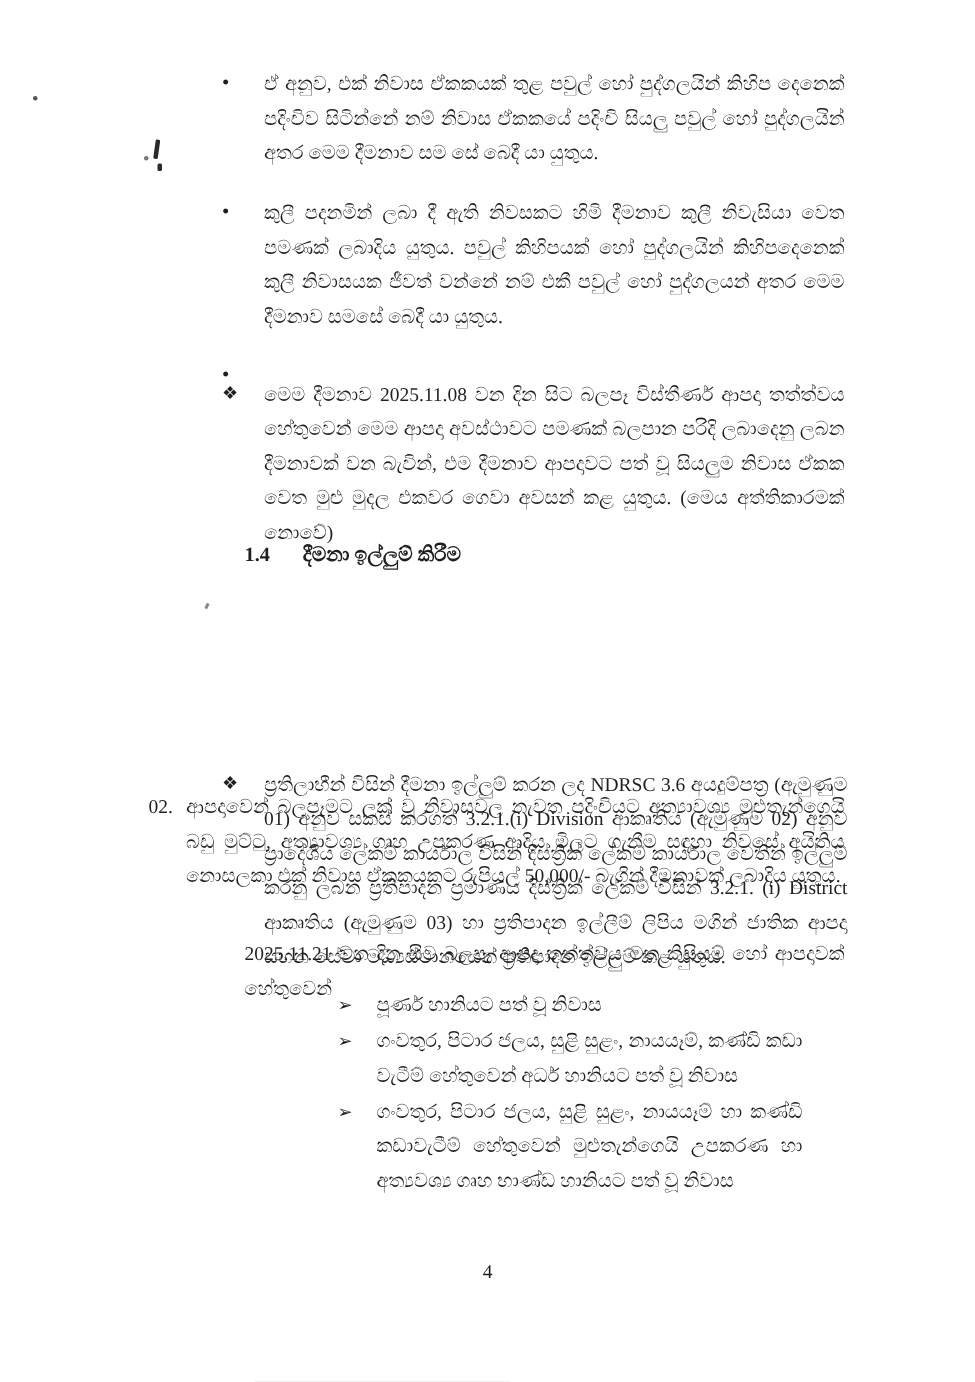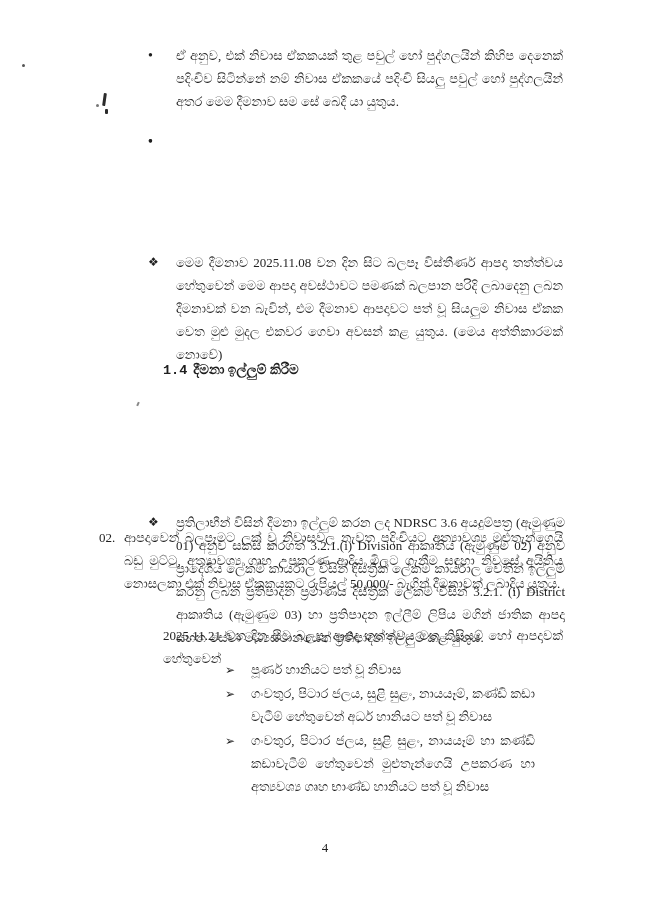--- a/index.html
+++ b/index.html
@@ -29,21 +29,21 @@
 
   
   .diamond-note { position: relative; padding-left: 28px; }
   .note1 { left: 148px; top: 251px; width: 415px; }
   .note2 { left: 148px; top: 396px; width: 417px; }
 
   
   .heading { position: absolute; font-weight: 700; font-size: 13.5px; }
   .heading-14 { left: 163px; top: 358px; }
   .heading-21 { left: 163px; top: 592px; }
-  .heading .num { margin-right: 6px; font-family: Liberation Mono, monospace; }
+  .heading .num { margin-right: 22px; }
 
   
   .item-02 { left: 99px; top: 526px; width: 464px; padding-left: 25px; }
   .item-02 .num { position: absolute; left: 0; top: 0; }
 
   
   .intro-21 { left: 163px; top: 624px; width: 400px; }
 
   
   .arrow-list { left: 225px; top: 658px; width: 310px; list-style: none; }
@@ -78,20 +78,21 @@
   <div class="artifact pen-mark-speck"></div>
   <div class="artifact note2-speck"></div>
 
   <ul class="block bullet-list">
     <li>
       <span class="glyph bullet-glyph">•</span>
       <span>ඒ අනුව, එක් නිවාස ඒකකයක් තුළ පවුල් හෝ පුද්ගලයින් කිහිප දෙනෙක් පදිංචිව සිටින්නේ නම් නිවාස ඒකකයේ පදිංචි සියලු පවුල් හෝ පුද්ගලයින් අතර මෙම දීමනාව සම සේ බෙදී යා යුතුය.</span>
     </li>
     <li>
       <span class="glyph bullet-glyph">•</span>
+      <span>කුලී පදනමින් ලබා දී ඇති නිවසකට හිමි දීමනාව කුලී නිවැසියා වෙත පමණක් ලබාදිය යුතුය.  පවුල් කිහිපයක් හෝ පුද්ගලයින් කිහිපදෙනෙක් කුලී නිවාසයක ජීවත් වන්නේ නම් එකී පවුල් හෝ පුද්ගලයන් අතර මෙම දීමනාව සමසේ බෙදී යා යුතුය.</span>
     </li>
     <li>
       <span class="glyph bullet-glyph">•</span>
     </li>
   </ul>
 
   <div class="block diamond-note note1">
     <span class="glyph">❖</span>
     <span>මෙම දීමනාව 2025.11.08 වන දින සිට බලපෑ විස්තීර්ණ ආපදා තත්ත්වය හේතුවෙන් මෙම ආපදා අවස්ථාවට පමණක් බලපාන පරිදි ලබාදෙනු ලබන දීමනාවක් වන බැවින්, එම දීමනාව ආපදාවට පත් වූ සියලුම නිවාස ඒකක වෙත මුළු මුදල එකවර ගෙවා අවසන් කළ යුතුය. (මෙය අත්තිකාරමක් නොවේ)</span>
   </div>

